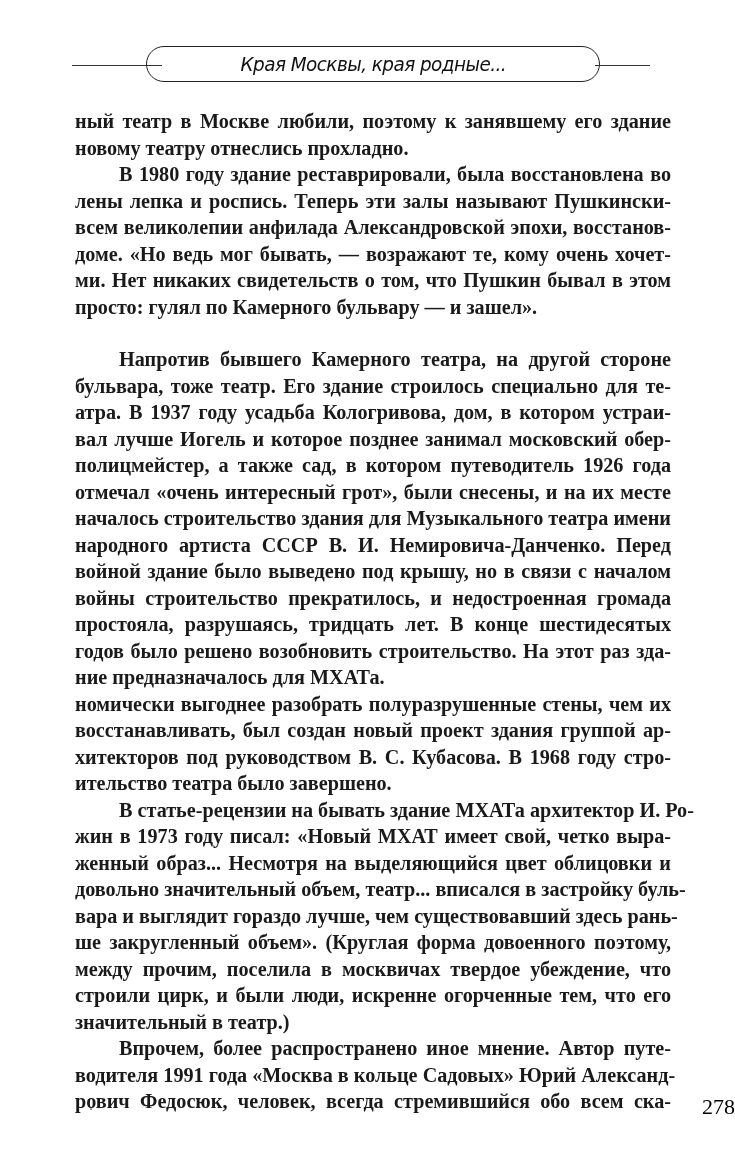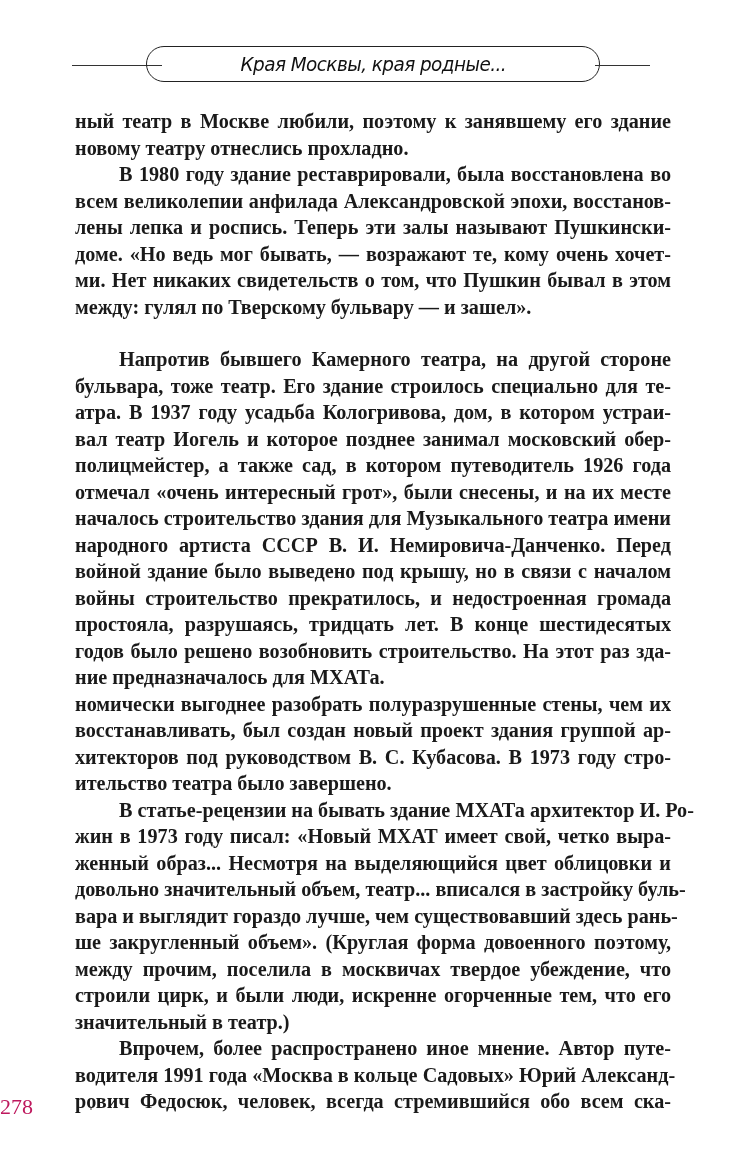--- a/index.html
+++ b/index.html
@@ -77,24 +77,24 @@
   }
   .line.last {
     text-align-last: left;
   }
   .line.indent { padding-left: 44px; }
   .page-number {
     position: absolute;
     top: 1094px;
     left: 0;
     width: 735px;
-    text-align: left;
+    text-align: right;
     font-family: "Liberation Serif", serif;
     font-size: 22px;
-    color: #be185d;
+    color: #000000;
   }
   .speck {
     position: absolute;
     width: 2px; height: 2px;
     background: #777;
     border-radius: 1px;
   }
 </style>
 </head>
 <body>
@@ -109,47 +109,47 @@
 
 <div class="content">
 
   <p class="noindent">
     <span class="line">ный театр в Москве любили, поэтому к занявшему его здание</span>
     <span class="line last">новому театру отнеслись прохладно.</span>
   </p>
 
   <p class="noindent">
     <span class="line indent">В 1980 году здание реставрировали, была восстановлена во</span>
+    <span class="line">лены лепка и роспись. Теперь эти залы называют Пушкински-</span>
     <span class="line">всем великолепии анфилада Александровской эпохи, восстанов-</span>
-    <span class="line">лены лепка и роспись. Теперь эти залы называют Пушкински-</span>
     <span class="line">доме. «Но ведь мог бывать, — возражают те, кому очень хочет-</span>
     <span class="line">ми. Нет никаких свидетельств о том, что Пушкин бывал в этом</span>
-    <span class="line last">между: гулял по Тверскому бульвару — и зашел».</span>
+    <span class="line last">просто: гулял по Камерного бульвару — и зашел».</span>
   </p>
 
   <p class="noindent gap">
     <span class="line indent">Напротив бывшего Камерного театра, на другой стороне</span>
     <span class="line">бульвара, тоже театр. Его здание строилось специально для те-</span>
     <span class="line">атра. В 1937 году усадьба Кологривова, дом, в котором устраи-</span>
-    <span class="line">вал театр Иогель и которое позднее занимал московский обер-</span>
+    <span class="line">вал лучше Иогель и которое позднее занимал московский обер-</span>
     <span class="line">полицмейстер, а также сад, в котором путеводитель 1926 года</span>
     <span class="line">отмечал «очень интересный грот», были снесены, и на их месте</span>
     <span class="line">началось строительство здания для Музыкального театра имени</span>
     <span class="line">народного артиста СССР В. И. Немировича-Данченко. Перед</span>
     <span class="line">войной здание было выведено под крышу, но в связи с началом</span>
     <span class="line">войны строительство прекратилось, и недостроенная громада</span>
     <span class="line">простояла, разрушаясь, тридцать лет. В конце шестидесятых</span>
     <span class="line">годов было решено возобновить строительство. На этот раз зда-</span>
     <span class="line last">ние предназначалось для МХАТа.</span>
   </p>
 
   <p class="noindent">
     <span class="line">номически выгоднее разобрать полуразрушенные стены, чем их</span>
     <span class="line">восстанавливать, был создан новый проект здания группой ар-</span>
-    <span class="line">хитекторов под руководством В. С. Кубасова. В 1973 году стро-</span>
+    <span class="line">хитекторов под руководством В. С. Кубасова. В 1968 году стро-</span>
     <span class="line last">ительство театра было завершено.</span>
   </p>
 
   <p class="noindent">
     <span class="line indent">В статье-рецензии на бывать здание МХАТа архитектор И. Ро-</span>
     <span class="line">жин в 1973 году писал: «Новый МХАТ имеет свой, четко выра-</span>
     <span class="line">женный образ... Несмотря на выделяющийся цвет облицовки и</span>
     <span class="line">довольно значительный объем, театр... вписался в застройку буль-</span>
     <span class="line">вара и выглядит гораздо лучше, чем существовавший здесь рань-</span>
     <span class="line">ше закругленный объем». (Круглая форма довоенного поэтому,</span>

